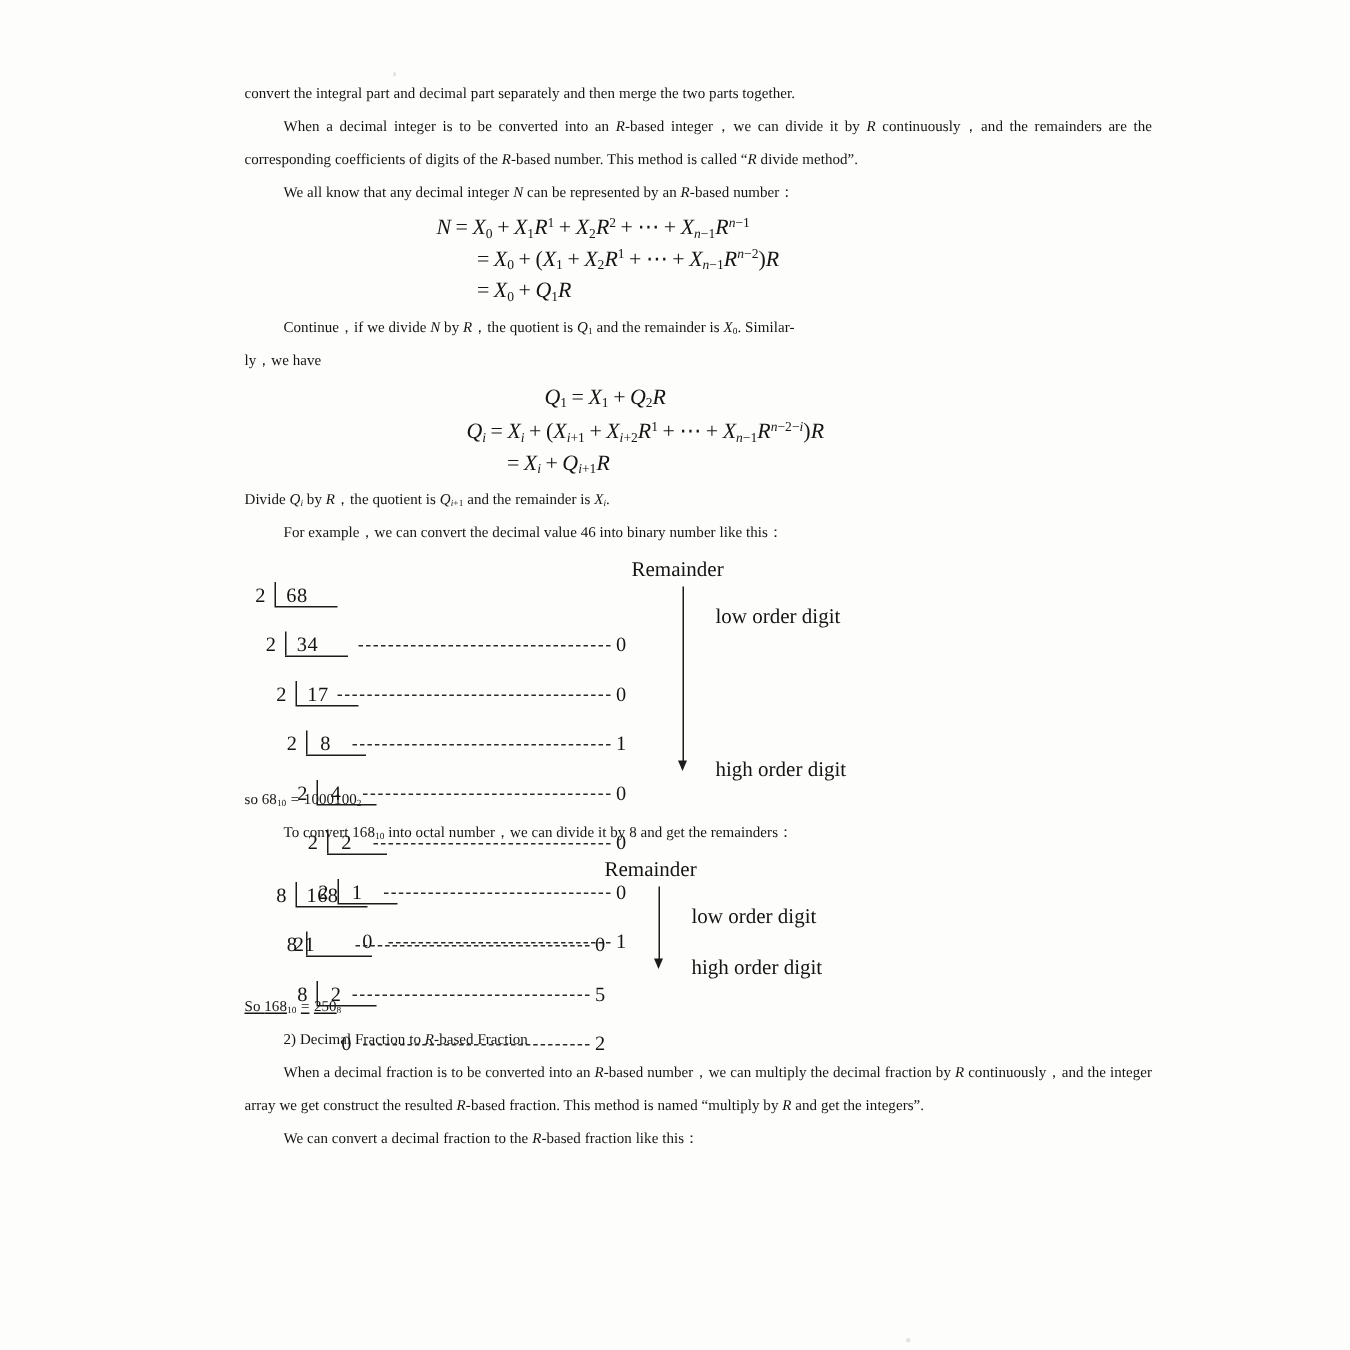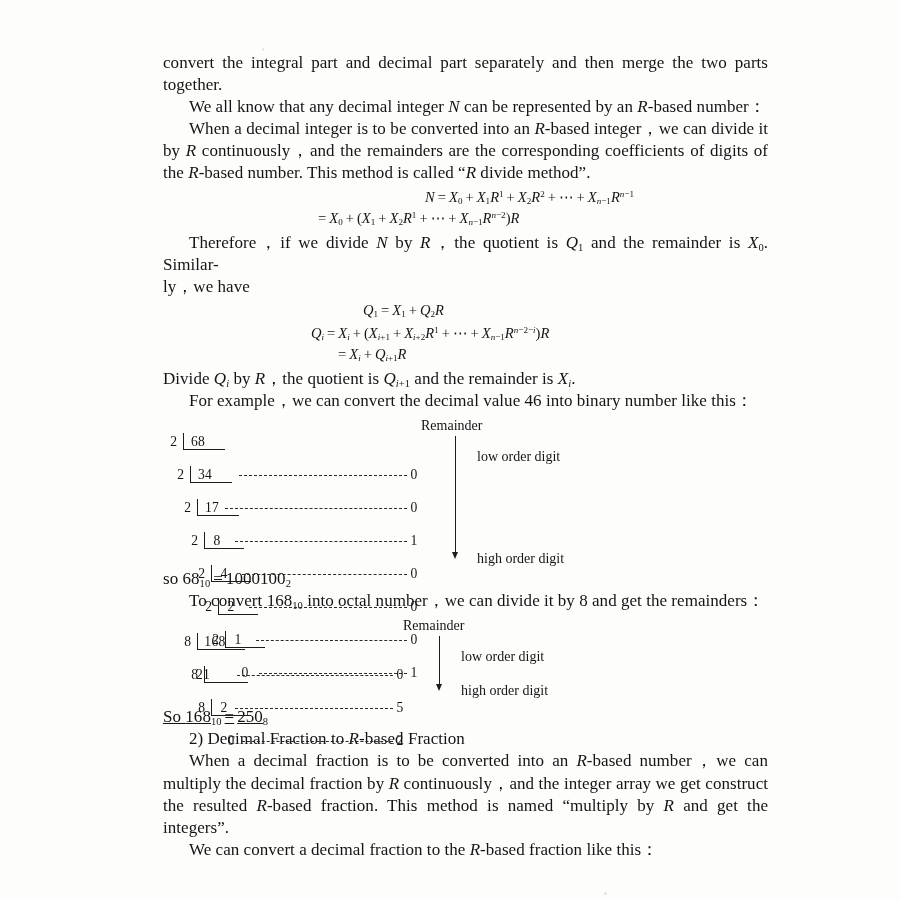--- a/index.html
+++ b/index.html
@@ -27,21 +27,21 @@
 
   .content {
     position: absolute;
     left: 163px;
     top: 52px;
     width: 605px;
   }
 
   p.para {
     margin: 0 0 0 0;
-    font-size: 17px;
+    font-size: 10px;
     line-height: 22.1px;
     text-align: justify;
     text-justify: inter-word;
     letter-spacing: 0.04px;
   }
   p.indent { text-indent: 26px; }
   p.noindent { text-indent: 0; }
 
   .it { font-style: italic; }
   sub, sup {
@@ -54,21 +54,21 @@
   
   .eq-block {
     margin: 2px 0 0 0;
     font-size: 14.6px;
     line-height: 21px;
   }
   .eq-line {
     white-space: nowrap;
     display: block;
   }
-  .eq-indent-1 { padding-left: 128px; text-align: center; }
+  .eq-indent-1 { padding-left: 128px; }
   .eq-indent-2 { padding-left: 152px; }
   .eq-indent-3 { padding-left: 148px; }
   .eq-indent-4 { padding-left: 172px; font-family: Liberation Serif, serif; }
   .eq-center { padding-left: 200px; }
   .eq-op { padding: 0 3px; }
 
   
   .division {
     position: relative;
     margin: 8px 0 0 0;
@@ -166,38 +166,41 @@
   <div class="speck" style="left:604px;top:892px;width:3px;height:3px;"></div>
 
   <div class="content">
 
     <p class="para noindent">
       <span>convert the integral part and decimal part separately and then merge the two parts together.</span>
     </p>
 
 
     <p class="para indent">
+      <span>When a decimal integer is to be converted into an </span><span class="it">R</span><span>-based integer，we can divide it by </span><span class="it">R</span><span> continuously，and the remainders are the corresponding coefficients of digits of the </span><span class="it">R</span><span>-based number. This method is called “</span><span class="it">R</span><span> divide method”.</span>
+    </p>
+
+    <p class="para indent">
       <span>We all know that any decimal integer </span><span class="it">N</span><span> can be represented by an </span><span class="it">R</span><span>-based number：</span>
-    </p>
-
-    <p class="para indent">
-      <span>When a decimal integer is to be converted into an </span><span class="it">R</span><span>-based integer，we can divide it by </span><span class="it">R</span><span> continuously，and the remainders are the corresponding coefficients of digits of the </span><span class="it">R</span><span>-based number. This method is called “</span><span class="it">R</span><span> divide method”.</span>
     </p>
 
     <div class="eq-block">
       <span class="eq-line eq-indent-1">
         <span class="it">N</span><span class="eq-op">=</span><span class="it">X</span><sub>0</sub><span class="eq-op">+</span><span class="it">X</span><sub>1</sub><span class="it">R</span><sup>1</sup><span class="eq-op">+</span><span class="it">X</span><sub>2</sub><span class="it">R</span><sup>2</sup><span class="eq-op">+</span>⋯<span class="eq-op">+</span><span class="it">X</span><sub><span class="it">n</span>−1</sub><span class="it">R</span><sup><span class="it">n</span>−1</sup>
       </span>
       <span class="eq-line eq-indent-2">
         <span class="eq-op">=</span><span class="it">X</span><sub>0</sub><span class="eq-op">+</span>(<span class="it">X</span><sub>1</sub><span class="eq-op">+</span><span class="it">X</span><sub>2</sub><span class="it">R</span><sup>1</sup><span class="eq-op">+</span>⋯<span class="eq-op">+</span><span class="it">X</span><sub><span class="it">n</span>−1</sub><span class="it">R</span><sup><span class="it">n</span>−2</sup>)<span class="it">R</span>
       </span>
+      <span class="eq-line eq-indent-2">
+        <span class="eq-op">=</span><span class="it">X</span><sub>0</sub><span class="eq-op">+</span><span class="it">Q</span><sub>1</sub><span class="it">R</span>
+      </span>
     </div>
 
     <p class="para indent" style="margin-top:3px;">
-      <span>Therefore，if we divide </span><span class="it">N</span><span> by </span><span class="it">R</span><span>，the quotient is </span><span class="it">Q</span><sub>1</sub><span> and the remainder is </span><span class="it">X</span><sub>0</sub><span>. Similar-</span>
+      <span>Continue，if we divide </span><span class="it">N</span><span> by </span><span class="it">R</span><span>，the quotient is </span><span class="it">Q</span><sub>1</sub><span> and the remainder is </span><span class="it">X</span><sub>0</sub><span>. Similar-</span>
     </p>
     <p class="para noindent">
       <span>ly，we have</span>
     </p>
 
     <div class="eq-block">
       <span class="eq-line eq-center">
         <span class="it">Q</span><sub>1</sub><span class="eq-op">=</span><span class="it">X</span><sub>1</sub><span class="eq-op">+</span><span class="it">Q</span><sub>2</sub><span class="it">R</span>
       </span>
     </div>

